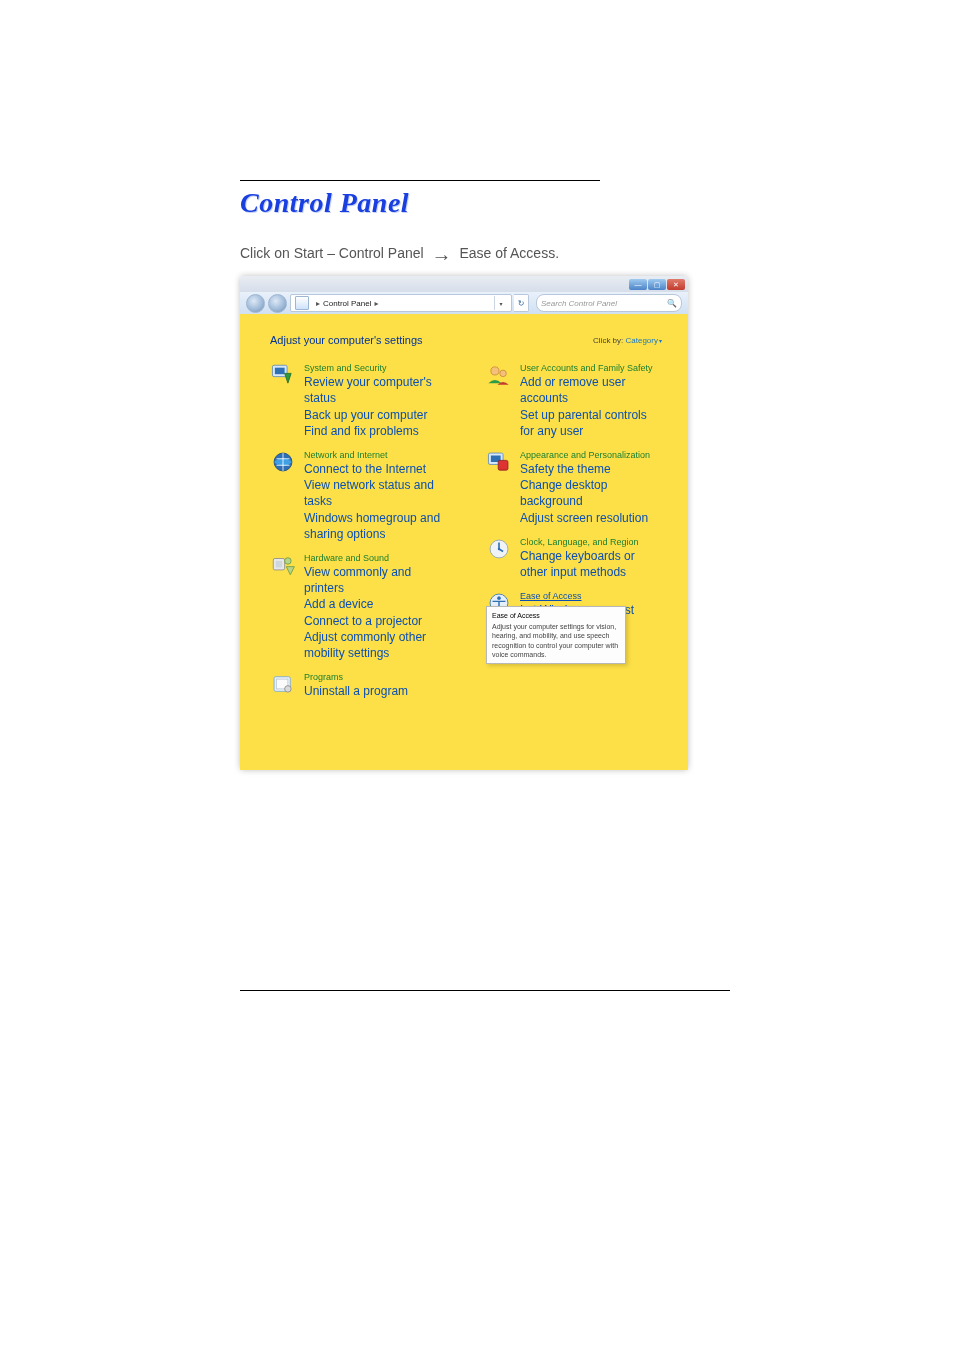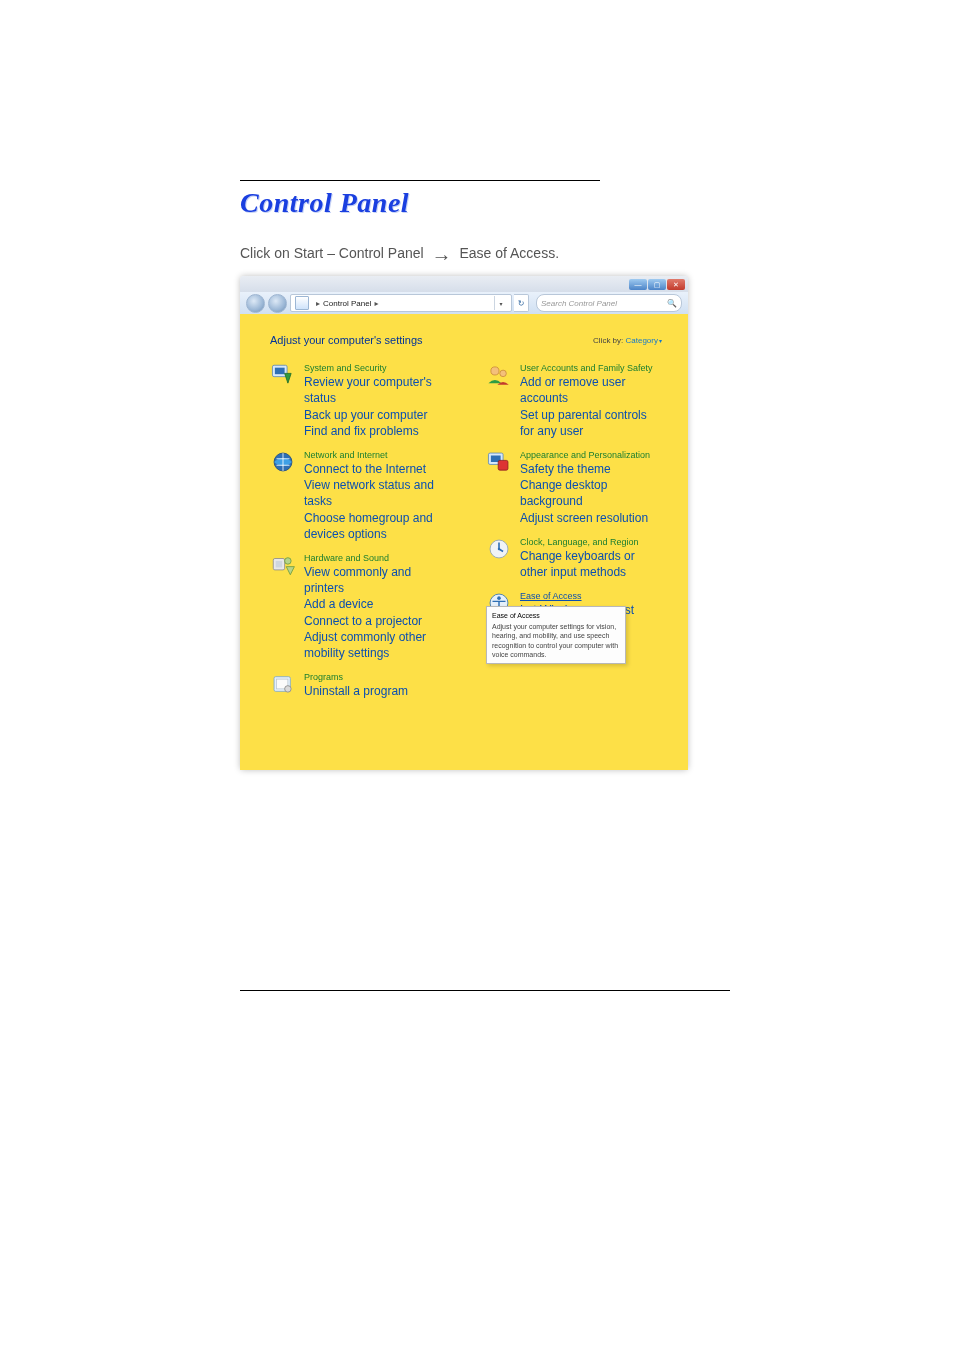--- a/index.html
+++ b/index.html
@@ -290,21 +290,21 @@
               <svg viewBox="0 0 32 32">
                   <circle cx="16" cy="16" r="11" fill="#2f6fb4" stroke="#1d4a82"></circle>
                   <path d="M5 16 Q16 6 27 16 Q16 26 5 16" fill="#3fa0e6"></path>
                   <path d="M8 12 H24 M8 20 H24 M16 5 V27" stroke="#fff" stroke-width="1" fill="none"></path>
                 </svg>
             </div>
             <div class="group-text">
               <span class="gt-green">Network and Internet</span>
               <span class="gt-link">Connect to the Internet</span>
               <span class="gt-link">View network status and tasks</span>
-              <span class="gt-link">Choose homegroup and devices options</span>
+              <span class="gt-link">Windows homegroup and sharing options</span>
             </div>
           </div>
 
           <div class="group">
             <div class="group-icon">
               <svg viewBox="0 0 32 32">
                   <rect x="4" y="8" width="14" height="14" rx="2" fill="#e8e8e8" stroke="#8a8a8a"></rect>
                   <rect x="7" y="11" width="8" height="8" fill="#cfd6de"></rect>
                   <circle cx="22" cy="11" r="4" fill="#b6d48a" stroke="#6b9a3c"></circle>
                   <path d="M20 18 L30 18 L25 28 Z" fill="#b6d48a" stroke="#6b9a3c"></path>

